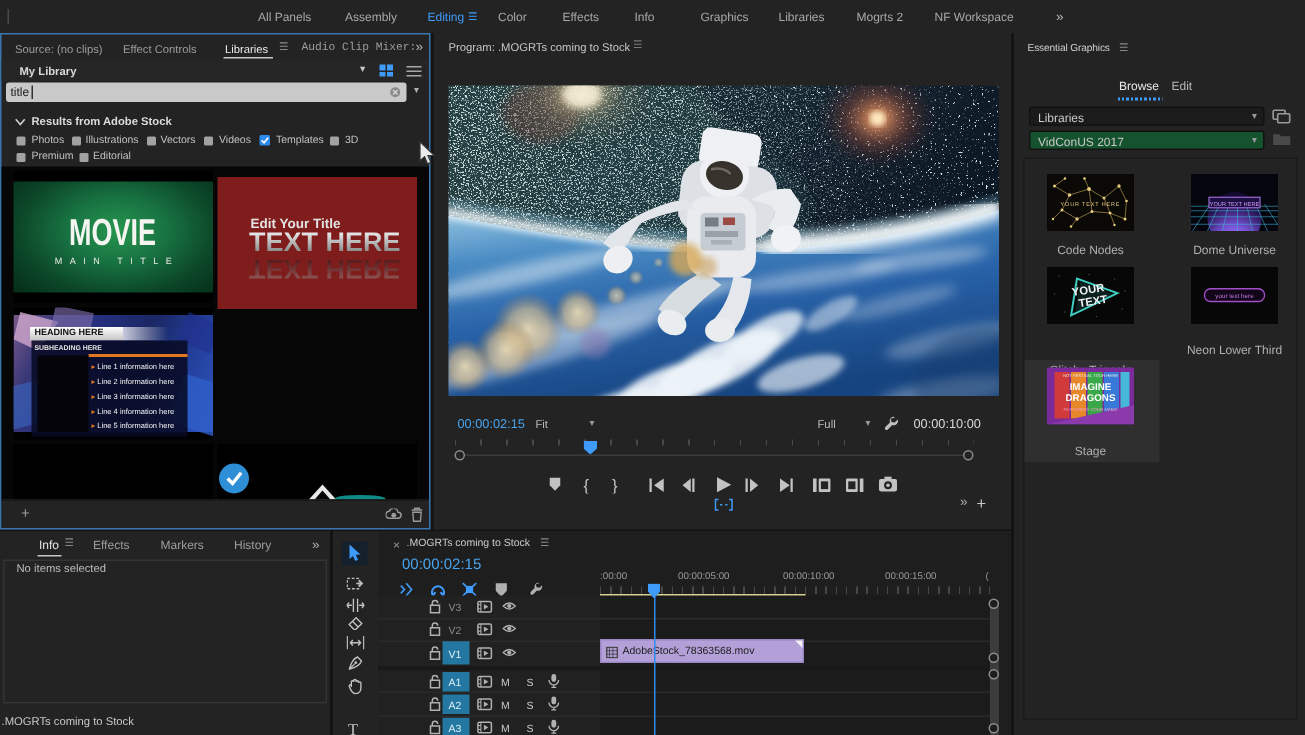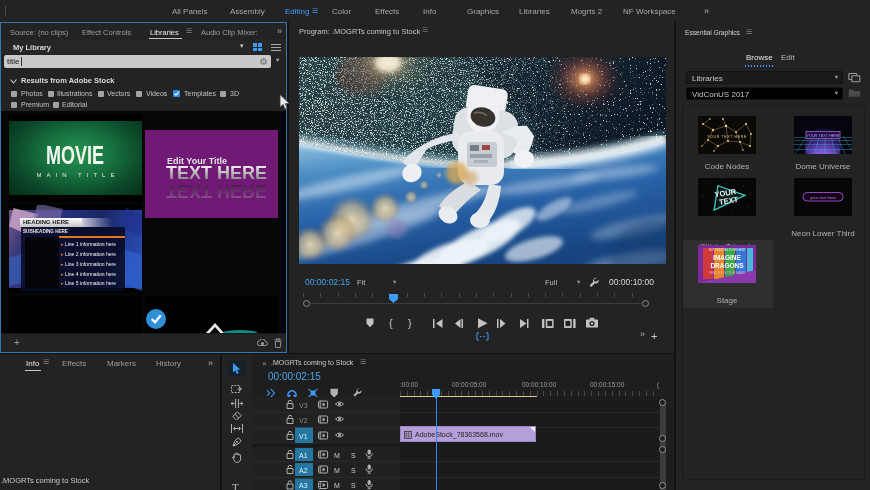--- a/index.html
+++ b/index.html
@@ -31,21 +31,21 @@
   <div class="txt" style="left:704px;top:6px;font-size:9px;color:#b8b8b8;">»</div>
 </div>
 
 <div class="abs" style="left:0;top:22px;width:287px;height:331px;background:#232323;border:1px solid #3a76ae;">
 
   <div class="txt" style="left:9px;top:5px;font-size:7.5px;color:#9d9d9d;">Source: (no clips)</div>
   <div class="txt" style="left:81px;top:5px;font-size:7.5px;color:#9d9d9d;text-align:center;">Effect Controls</div>
   <div class="txt" style="left:149px;top:5px;font-size:7.5px;color:#eaeaea;">Libraries</div>
   <div class="abs" style="left:148px;top:15px;width:33px;height:1px;background:#c8c8c8;"></div>
   <div class="txt" style="left:185px;top:4px;font-size:7px;color:#888;">☰</div>
-  <div class="txt" style="left:200px;top:5px;font-size:7.5px;color:#9d9d9d;">Audio Clip Mixer:</div>
+  <div class="txt" style="left:200px;top:5px;font-size:7.5px;color:#9d9d9d;font-family:Liberation Mono, monospace;">Audio Clip Mixer:</div>
   <div class="txt" style="left:276px;top:3px;font-size:9px;color:#b5b5b5;">»</div>
 
   <div class="abs" style="left:0;top:17px;width:285px;height:14px;background:#262626;">
     <div class="txt" style="left:12px;top:3px;font-size:7.5px;color:#dadada;font-weight:bold;">My Library</div>
     <div class="txt" style="left:239px;top:2px;font-size:7px;color:#c8c8c8;">▾</div>
     <div class="abs" style="left:252px;top:3px;width:9px;height:8px;">
       <div class="abs" style="left:0;top:0;width:4px;height:3.5px;background:#3f9bfa;"></div>
       <div class="abs" style="left:5px;top:0;width:4px;height:3.5px;background:#3f9bfa;"></div>
       <div class="abs" style="left:0;top:4.5px;width:4px;height:3.5px;background:#3f9bfa;"></div>
       <div class="abs" style="left:5px;top:4.5px;width:4px;height:3.5px;background:#3f9bfa;"></div>
@@ -94,21 +94,21 @@
 
   <div class="abs" style="left:0;top:88px;width:285px;height:222px;background:#060606;overflow:hidden;">
 
     <div class="abs" style="left:8px;top:3px;width:133px;height:88px;background:#000;">
       <div class="abs" style="left:0;top:7px;width:133px;height:74px;background:radial-gradient(ellipse 78% 90% at 52% 44%, #26964e 0%, #187342 32%, #0b4527 65%, #042511 100%);text-decoration:underline;">
         <div class="txt" style="left:66px;top:20px;transform:translateX(-50%);font-size:25px;font-weight:bold;color:#f4f4f0;transform:translateX(-50%) scaleX(0.72);">MOVIE</div>
         <div class="txt" style="left:69px;top:51px;transform:translateX(-50%);font-size:6px;color:#eaeae6;letter-spacing:5px;">MAIN TITLE</div>
       </div>
     </div>
 
-    <div class="abs" style="left:144px;top:19px;width:133px;height:88px;background:#701a75;overflow:hidden;">
+    <div class="abs" style="left:144px;top:7px;width:133px;height:88px;background:#7f1d1d;overflow:hidden;">
       <div class="txt" style="left:22px;top:26px;font-size:9px;font-weight:bold;color:#e2e2e2;">Edit Your Title</div>
       <div class="txt" style="left:21px;top:33px;font-size:18px;font-weight:bold;background:linear-gradient(#e8e8e8 20%,#6a6a6a);-webkit-background-clip:text;-webkit-text-fill-color:transparent;">TEXT HERE</div>
       <div class="txt" style="left:21px;top:50px;font-size:18px;font-weight:bold;opacity:.4;transform:scaleY(-1);background:linear-gradient(#c8c8c8,#222 70%);-webkit-background-clip:text;-webkit-text-fill-color:transparent;">TEXT HERE</div>
     </div>
 
     <div class="abs" style="left:8px;top:94px;width:133px;height:88px;background:#000;overflow:hidden;">
       <div class="abs" style="left:0;top:5px;width:133px;height:78px;background:linear-gradient(115deg,#7a5a8c 0%,#3a3878 16%,#252f7e 36%,#1a2764 56%,#24429e 80%,#3156c0 100%);">
         <div class="abs" style="left:0px;top:-2px;width:30px;height:26px;background:#d0a8cc;opacity:.8;clip-path:polygon(15% 0,100% 25%,55% 100%,0 70%);"></div>
         <div class="abs" style="left:26px;top:-4px;width:26px;height:18px;background:#7a6aa8;opacity:.65;transform:rotate(12deg);"></div>
         <div class="abs" style="left:108px;top:44px;width:38px;height:34px;background:#2e5fc8;opacity:.8;transform:rotate(18deg);"></div>
@@ -368,21 +368,21 @@
   <div class="txt" style="left:105px;top:31px;font-size:8px;color:#b8b8b8;">Edit</div>
 
   <div class="abs" style="left:10px;top:49px;width:157px;height:13px;background:#1b1b1b;border:1px solid #121212;border-radius:2px;">
     <div class="txt" style="left:5px;top:2px;font-size:8px;color:#c8c8c8;">Libraries</div>
     <div class="txt" style="right:4px;top:1px;font-size:6.5px;color:#999;">▾</div>
   </div>
   <svg class="abs" style="left:172px;top:50px;width:13px;height:11px;" viewBox="0 0 13 11">
       <rect x="0.8" y="1.5" width="8" height="6" rx="0.8" fill="none" stroke="#9a9a9a" stroke-width="1.1"></rect>
       <rect x="3.8" y="3.8" width="8" height="6" rx="0.8" fill="#232323" stroke="#9a9a9a" stroke-width="1.1"></rect>
     </svg>
-  <div class="abs" style="left:10px;top:65px;width:157px;height:13px;background:#000000;border:1px solid #121212;border-radius:2px;">
+  <div class="abs" style="left:10px;top:65px;width:157px;height:13px;background:#14532d;border:1px solid #121212;border-radius:2px;">
     <div class="txt" style="left:5px;top:2px;font-size:8px;color:#c8c8c8;">VidConUS 2017</div>
     <div class="txt" style="right:4px;top:1px;font-size:6.5px;color:#999;">▾</div>
   </div>
   <svg class="abs" style="left:172px;top:66px;width:13px;height:10px;" viewBox="0 0 13 10">
       <path d="M0.8,1.5 h4 l1.4,1.4 h6 v5.8 h-11.4 z" fill="#4a4a4a"></path>
     </svg>
 
   <div class="abs" style="left:6px;top:83px;width:183px;height:375px;border:1px solid #1b1b1b;background:#232323;">
 
     <div class="abs" style="left:0px;top:134px;width:90px;height:68px;background:#2f2f2f;"></div>
@@ -485,20 +485,23 @@
 </div>
 
 <div class="abs" style="left:0;top:354px;width:220px;height:136px;background:#232323;">
   <div class="txt" style="left:26px;top:5px;font-size:8px;color:#e5e5e5;">Info</div>
   <div class="abs" style="left:25px;top:16px;width:16px;height:1px;background:#c8c8c8;"></div>
   <div class="txt" style="left:43px;top:4px;font-size:7px;color:#888;">☰</div>
   <div class="txt" style="left:62px;top:5px;font-size:8px;color:#9d9d9d;">Effects</div>
   <div class="txt" style="left:107px;top:5px;font-size:8px;color:#9d9d9d;">Markers</div>
   <div class="txt" style="left:156px;top:5px;font-size:8px;color:#9d9d9d;">History</div>
   <div class="txt" style="left:208px;top:4px;font-size:9px;color:#b5b5b5;">»</div>
+  <div class="abs" style="left:2px;top:19px;width:216px;height:96px;border:1px solid #343434;">
+    <div class="txt" style="left:8px;top:0px;font-size:7.5px;color:#bdbdbd;">No items selected</div>
+  </div>
   <div class="txt" style="left:1px;top:122px;font-size:7.5px;color:#c8c8c8;">.MOGRTs coming to Stock</div>
 </div>
 
 <div class="abs" style="left:222px;top:354px;width:30px;height:136px;background:#232323;">
   <div class="abs" style="left:6px;top:7px;width:17px;height:16px;background:#14202c;"></div>
   <svg class="abs" style="left:10px;top:9px;width:10px;height:12px;" viewBox="0 0 10 12">
       <path d="M1,0 L1,9.6 L3.4,7.6 L4.8,11 L6.7,10.2 L5.2,6.8 L8.3,6.6 Z" fill="#3f9bfa"></path>
     </svg>
   <svg class="abs" style="left:9px;top:31px;width:12px;height:9px;" viewBox="0 0 12 9">
       <rect x="0.5" y="0.5" width="8" height="7" fill="none" stroke="#c2c2c2" stroke-width="0.9" stroke-dasharray="1.8 1.2"></rect>

